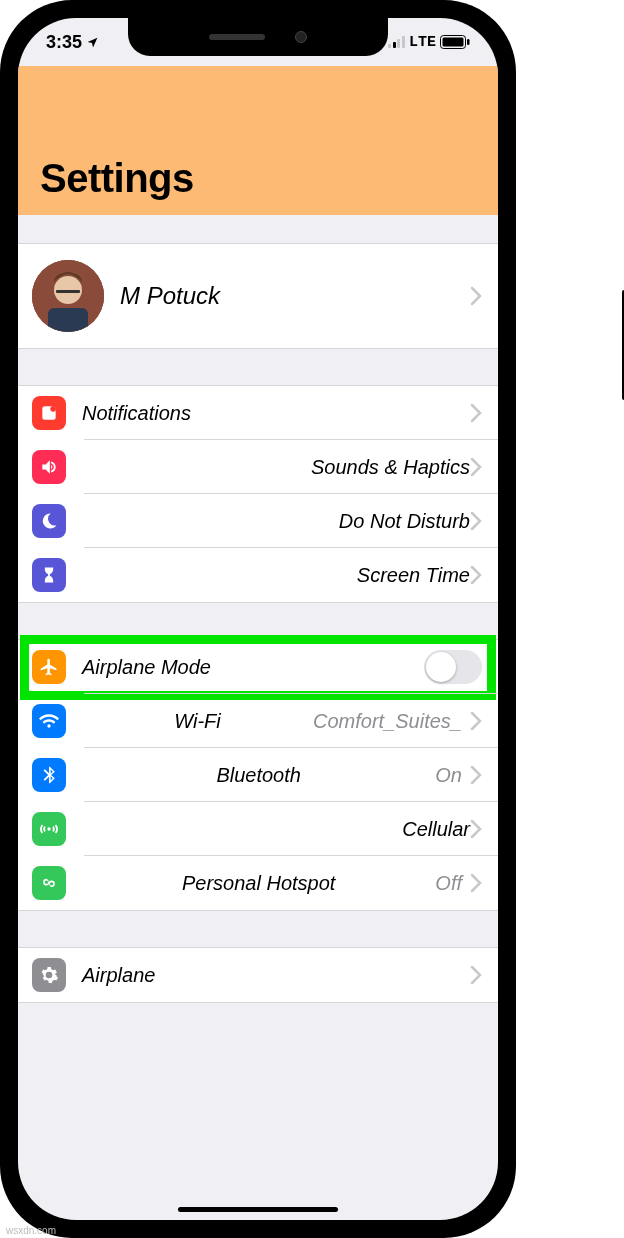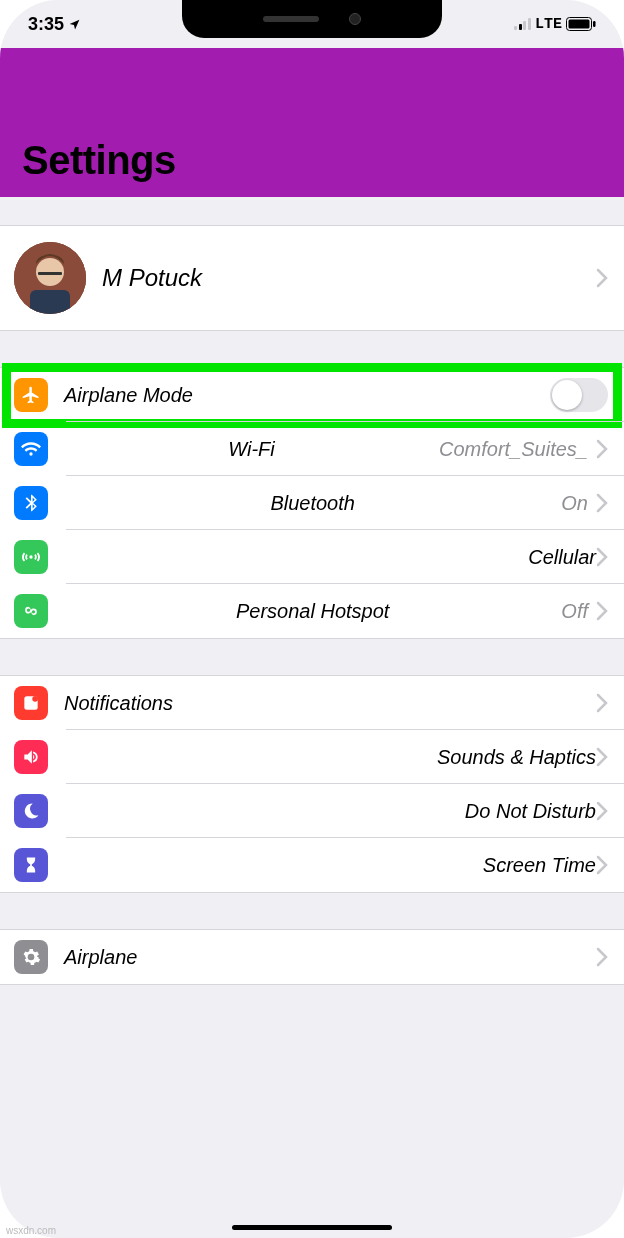--- a/index.html
+++ b/index.html
@@ -1,39 +1,39 @@
 <!DOCTYPE html>
 <html><head>
 <meta charset="utf-8">
 <style>
   * { box-sizing: border-box; margin: 0; padding: 0; }
   html, body { width: 624px; height: 1238px; font-family: -apple-system, "Helvetica Neue", Arial, sans-serif; background:#fff; }
   .phone {
-    width: 624px; height: 1238px; background:#000; border-radius:72px; 
+    width: 516px; height: 1238px; background:#000; border-radius:72px; padding:18px;
     position:relative;
   }
   .phone-inner {
     width:100%; height:100%; background:#efeff4; border-radius:58px; overflow:hidden;
     position:relative;
   }
   .notch {
     position:absolute; top:0; left:50%; transform:translateX(-50%);
     width:260px; height:38px; background:#000; border-bottom-left-radius:22px; border-bottom-right-radius:22px;
     z-index:5;
     display:flex; align-items:center; justify-content:center; gap:30px;
   }
   .notch .speaker { width:56px; height:6px; border-radius:3px; background:#333; }
   .notch .cam { width:12px; height:12px; border-radius:50%; background:#222; border:1px solid #444; }
   .status-bar {
     height:48px; display:flex; justify-content:space-between; align-items:center;
     padding:0 28px; font-weight:600; font-size:18px; color:#000; background:transparent;
   }
   .status-left { display:flex; align-items:center; gap:4px; }
   .status-right { display:flex; align-items:center; gap:4px; }
-  .title-area { padding:90px 22px 14px 22px; background:#a21caf; }
+  .title-area { padding:90px 22px 14px 22px; background:#fdba74; }
   .title-area h1 { font-size:40px; font-weight:800; color:#000; letter-spacing:-0.5px;}
   .group { margin-top:36px; background:#fff; border-top:1px solid #d6d6da; border-bottom:1px solid #d6d6da;font-style:italic; }
   .group.profile { margin-top:28px; }
   .row { display:flex; align-items:center; min-height:54px; padding:8px 16px 8px 14px; position:relative; }
   .row + .row .labels::before, .row + .row .icon-wrap + .labels::before { content:""; }
   .row:not(:last-child)::after {
     content:""; position:absolute; left:66px; right:0; bottom:0; height:1px; background:#d6d6da;
   }
   .profile-row { padding:16px 16px 16px 14px; }
   .avatar { width:72px; height:72px; border-radius:50%; background:#b36a4a; flex:0 0 auto; overflow:hidden; position:relative; }
@@ -117,20 +117,87 @@
           <div class="name">M Potuck</div>
         </div>
         <span class="chevron">
             <svg width="12" height="20" viewBox="0 0 12 20">
               <path d="M2 2 L10 10 L2 18" stroke="#c7c7cc" stroke-width="2.5" fill="none" stroke-linecap="round"></path>
             </svg>
           </span>
       </div>
     </div>
 
+    <div class="group">
+      <div class="row">
+        <div class="icon-wrap" style="background:#ff3b30">
+          <svg width="20" height="20" viewBox="0 0 24 24">
+              <rect x="4" y="4" width="16" height="16" rx="3" fill="#fff"></rect>
+              <circle cx="17" cy="7" r="3.5" fill="#ff3b30"></circle>
+            </svg>
+        </div>
+        <div class="labels">
+            <span class="label">Notifications</span>
+          </div>
+        <span class="chevron">
+            <svg width="12" height="20" viewBox="0 0 12 20">
+              <path d="M2 2 L10 10 L2 18" stroke="#c7c7cc" stroke-width="2.5" fill="none" stroke-linecap="round"></path>
+            </svg>
+          </span>
+      </div>
+
+      <div class="row">
+        <div class="icon-wrap" style="background:#ff2d55">
+          <svg width="20" height="20" viewBox="0 0 24 24">
+              <path fill="#fff" d="M4 9v6h4l5 5V4L8 9H4zm12 3a3 3 0 0 0-1.5-2.6v5.2A3 3 0 0 0 16 12zm-1.5-6.7v2.1A5 5 0 0 1 18 12a5 5 0 0 1-3.5 4.6v2.1A7 7 0 0 0 20 12a7 7 0 0 0-5.5-6.7z"></path>
+            </svg>
+        </div>
+        <div class="labels">
+            <span class="label">Sounds &amp; Haptics</span>
+          </div>
+        <span class="chevron">
+            <svg width="12" height="20" viewBox="0 0 12 20">
+              <path d="M2 2 L10 10 L2 18" stroke="#c7c7cc" stroke-width="2.5" fill="none" stroke-linecap="round"></path>
+            </svg>
+          </span>
+      </div>
+
+      <div class="row">
+        <div class="icon-wrap" style="background:#5856d6">
+          <svg width="20" height="20" viewBox="0 0 24 24">
+              <path fill="#fff" d="M14 3a9 9 0 1 0 7 14 8 8 0 0 1-7-14z"></path>
+            </svg>
+        </div>
+        <div class="labels">
+            <span class="label">Do Not Disturb</span>
+          </div>
+        <span class="chevron">
+            <svg width="12" height="20" viewBox="0 0 12 20">
+              <path d="M2 2 L10 10 L2 18" stroke="#c7c7cc" stroke-width="2.5" fill="none" stroke-linecap="round"></path>
+            </svg>
+          </span>
+      </div>
+
+      <div class="row">
+        <div class="icon-wrap" style="background:#5856d6">
+          <svg width="20" height="20" viewBox="0 0 24 24">
+              <path fill="#fff" d="M7 3h10v2c0 3-2 5-4 6v2c2 1 4 3 4 6v2H7v-2c0-3 2-5 4-6v-2c-2-1-4-3-4-6V3z"></path>
+            </svg>
+        </div>
+        <div class="labels">
+            <span class="label">Screen Time</span>
+          </div>
+        <span class="chevron">
+            <svg width="12" height="20" viewBox="0 0 12 20">
+              <path d="M2 2 L10 10 L2 18" stroke="#c7c7cc" stroke-width="2.5" fill="none" stroke-linecap="round"></path>
+            </svg>
+          </span>
+      </div>
+    </div>
+
     <div class="group" style="position:relative;">
       <div class="highlight" style="top:-5px; height:65px;"></div>
 
       <div class="row">
         <div class="icon-wrap" style="background:#ff9500">
           <svg width="20" height="20" viewBox="0 0 24 24">
               <path fill="#fff" d="M21 16v-2l-8-5V3.5a1.5 1.5 0 0 0-3 0V9l-8 5v2l8-2.5V19l-2 1.5V22l3.5-1 3.5 1v-1.5L13 19v-5.5l8 2.5z"></path>
             </svg>
         </div>
         <div class="labels">
@@ -202,87 +269,20 @@
           <span class="value">Off</span>
         </div>
         <span class="chevron">
             <svg width="12" height="20" viewBox="0 0 12 20">
               <path d="M2 2 L10 10 L2 18" stroke="#c7c7cc" stroke-width="2.5" fill="none" stroke-linecap="round"></path>
             </svg>
           </span>
       </div>
     </div>
 
-    <div class="group">
-      <div class="row">
-        <div class="icon-wrap" style="background:#ff3b30">
-          <svg width="20" height="20" viewBox="0 0 24 24">
-              <rect x="4" y="4" width="16" height="16" rx="3" fill="#fff"></rect>
-              <circle cx="17" cy="7" r="3.5" fill="#ff3b30"></circle>
-            </svg>
-        </div>
-        <div class="labels">
-            <span class="label">Notifications</span>
-          </div>
-        <span class="chevron">
-            <svg width="12" height="20" viewBox="0 0 12 20">
-              <path d="M2 2 L10 10 L2 18" stroke="#c7c7cc" stroke-width="2.5" fill="none" stroke-linecap="round"></path>
-            </svg>
-          </span>
-      </div>
-
-      <div class="row">
-        <div class="icon-wrap" style="background:#ff2d55">
-          <svg width="20" height="20" viewBox="0 0 24 24">
-              <path fill="#fff" d="M4 9v6h4l5 5V4L8 9H4zm12 3a3 3 0 0 0-1.5-2.6v5.2A3 3 0 0 0 16 12zm-1.5-6.7v2.1A5 5 0 0 1 18 12a5 5 0 0 1-3.5 4.6v2.1A7 7 0 0 0 20 12a7 7 0 0 0-5.5-6.7z"></path>
-            </svg>
-        </div>
-        <div class="labels">
-            <span class="label">Sounds &amp; Haptics</span>
-          </div>
-        <span class="chevron">
-            <svg width="12" height="20" viewBox="0 0 12 20">
-              <path d="M2 2 L10 10 L2 18" stroke="#c7c7cc" stroke-width="2.5" fill="none" stroke-linecap="round"></path>
-            </svg>
-          </span>
-      </div>
-
-      <div class="row">
-        <div class="icon-wrap" style="background:#5856d6">
-          <svg width="20" height="20" viewBox="0 0 24 24">
-              <path fill="#fff" d="M14 3a9 9 0 1 0 7 14 8 8 0 0 1-7-14z"></path>
-            </svg>
-        </div>
-        <div class="labels">
-            <span class="label">Do Not Disturb</span>
-          </div>
-        <span class="chevron">
-            <svg width="12" height="20" viewBox="0 0 12 20">
-              <path d="M2 2 L10 10 L2 18" stroke="#c7c7cc" stroke-width="2.5" fill="none" stroke-linecap="round"></path>
-            </svg>
-          </span>
-      </div>
-
-      <div class="row">
-        <div class="icon-wrap" style="background:#5856d6">
-          <svg width="20" height="20" viewBox="0 0 24 24">
-              <path fill="#fff" d="M7 3h10v2c0 3-2 5-4 6v2c2 1 4 3 4 6v2H7v-2c0-3 2-5 4-6v-2c-2-1-4-3-4-6V3z"></path>
-            </svg>
-        </div>
-        <div class="labels">
-            <span class="label">Screen Time</span>
-          </div>
-        <span class="chevron">
-            <svg width="12" height="20" viewBox="0 0 12 20">
-              <path d="M2 2 L10 10 L2 18" stroke="#c7c7cc" stroke-width="2.5" fill="none" stroke-linecap="round"></path>
-            </svg>
-          </span>
-      </div>
-    </div>
-
     <div class="group" style="margin-bottom:0;">
       <div class="row">
         <div class="icon-wrap" style="background:#8e8e93">
           <svg width="20" height="20" viewBox="0 0 24 24">
               <path fill="#fff" d="M12 8a4 4 0 1 0 0 8 4 4 0 0 0 0-8zm9 4-.1 1.4 2 1.6-2 3.5-2.4-.9a8 8 0 0 1-2.4 1.4l-.4 2.6h-4l-.4-2.6a8 8 0 0 1-2.4-1.4l-2.4.9-2-3.5 2-1.6L5 12l.1-1.4-2-1.6 2-3.5 2.4.9A8 8 0 0 1 9.9 5l.4-2.6h4l.4 2.6a8 8 0 0 1 2.4 1.4l2.4-.9 2 3.5-2 1.6.1 1.4z"></path>
             </svg>
         </div>
         <div class="labels">
             <span class="label">Airplane</span>
           </div>

